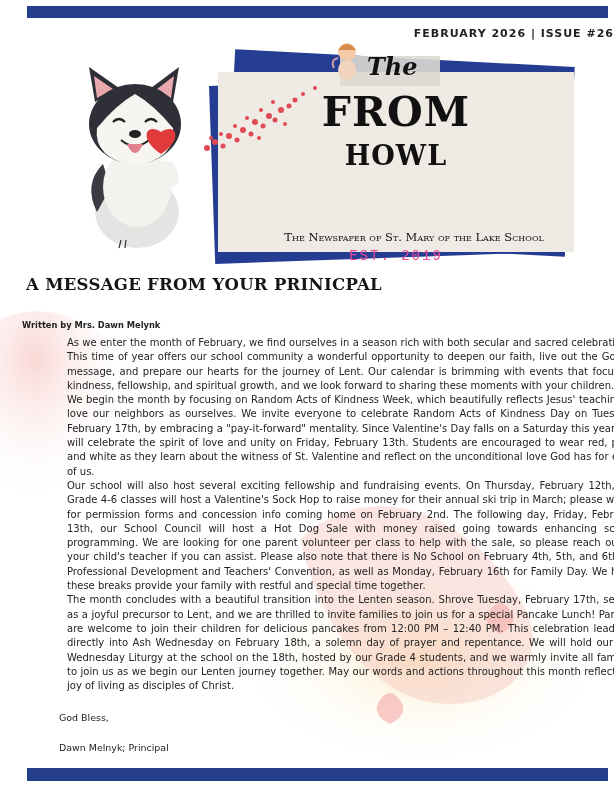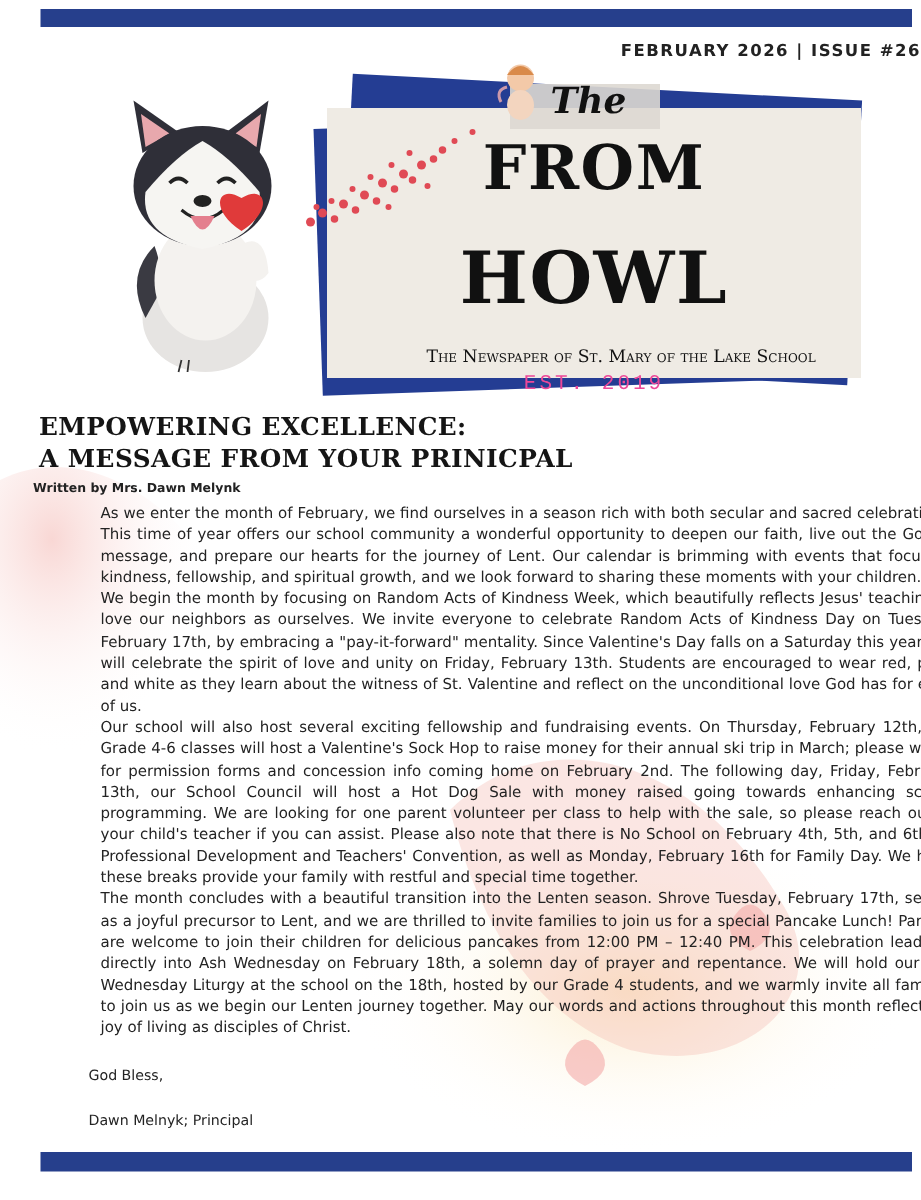--- a/index.html
+++ b/index.html
@@ -19,21 +19,21 @@
   .blue-back1 { position: absolute; left: 230px; top: 58px; width: 340px; height: 190px; background: #243d93;
     transform: rotate(3deg); }
   .blue-back2 { position: absolute; left: 212px; top: 80px; width: 340px; height: 178px; background: #243d93;
     transform: rotate(-2deg); }
   .card { position: absolute; left: 218px; top: 72px; width: 356px; height: 180px; background: #efebe4; }
   .tape { position: absolute; left: 340px; top: 56px; width: 100px; height: 30px; background: #ddd8d2; opacity: .9; }
 
   .the { position: absolute; left: 367px; top: 52px; font-family: "DejaVu Serif", serif; font-style: italic; font-weight: bold; font-size: 24px; color: #111; }
   .title1, .title2 { position: absolute; left: 218px; width: 356px; text-align: center; font-family: "DejaVu Serif", serif; font-weight: bold; color: #111; letter-spacing: 1px; }
   .title1 { top: 88px; font-size: 41px; }
-  .title2 { top: 158px; font-size: 48px; }
+  .title2 { top: 140px; font-size: 27px; }
   .est { position: absolute; left: 218px; top: 204px; width: 356px; text-align: center; font-family: Liberation Mono, monospace; font-size: 14px; letter-spacing: 2px; color: #ec4899; margin-top: 44px; }
   .tagline { position: absolute; left: 218px; top: 230px; width: 392px; text-align: center; font-family: "DejaVu Serif", serif; font-size: 11.5px; font-variant: small-caps; color: #111; }
 
   .husky { position: absolute; left: 75px; top: 62px; width: 130px; height: 190px; }
   .hearts { position: absolute; left: 195px; top: 80px; width: 140px; height: 80px; }
   .cupid { position: absolute; left: 330px; top: 40px; width: 34px; height: 42px; }
 
   .headline { position: absolute; left: 26px; top: 274px; font-family: "DejaVu Serif", serif; font-weight: bold; font-size: 16.5px; line-height: 21px; color: #151515; letter-spacing: .3px; }
   .byline { position: absolute; left: 22px; top: 320px; font-weight: bold; font-size: 8.3px; color: #222; }
 
@@ -131,21 +131,20 @@
     <circle cx="66" cy="30" r="2"></circle>
       <circle cx="78" cy="22" r="2"></circle>
       <circle cx="120" cy="8" r="2"></circle>
     <circle cx="16" cy="58" r="2"></circle>
       <circle cx="64" cy="58" r="2"></circle>
       <circle cx="90" cy="44" r="2"></circle>
   </g>
 </svg>
 
 <div class="headline">
-  <div>EMPOWERING EXCELLENCE:</div>
   <div>A MESSAGE FROM YOUR PRINICPAL</div>
 </div>
 <div class="byline">Written by Mrs. Dawn Melynk</div>
 
 <div class="body">
   <p>As we enter the month of February, we find ourselves in a season rich with both secular and sacred celebrations. This time of year offers our school community a wonderful opportunity to deepen our faith, live out the Gospel message, and prepare our hearts for the journey of Lent. Our calendar is brimming with events that focus on kindness, fellowship, and spiritual growth, and we look forward to sharing these moments with your children.</p>
   <p>We begin the month by focusing on Random Acts of Kindness Week, which beautifully reflects Jesus' teaching to love our neighbors as ourselves. We invite everyone to celebrate Random Acts of Kindness Day on Tuesday, February 17th, by embracing a "pay-it-forward" mentality. Since Valentine's Day falls on a Saturday this year, we will celebrate the spirit of love and unity on Friday, February 13th. Students are encouraged to wear red, pink, and white as they learn about the witness of St. Valentine and reflect on the unconditional love God has for each of us.</p>
   <p>Our school will also host several exciting fellowship and fundraising events. On Thursday, February 12th, our Grade 4-6 classes will host a Valentine's Sock Hop to raise money for their annual ski trip in March; please watch for permission forms and concession info coming home on February 2nd. The following day, Friday, February 13th, our School Council will host a Hot Dog Sale with money raised going towards enhancing school programming. We are looking for one parent volunteer per class to help with the sale, so please reach out to your child's teacher if you can assist. Please also note that there is No School on February 4th, 5th, and 6th for Professional Development and Teachers' Convention, as well as Monday, February 16th for Family Day. We hope these breaks provide your family with restful and special time together.</p>
   <p>The month concludes with a beautiful transition into the Lenten season. Shrove Tuesday, February 17th, serves as a joyful precursor to Lent, and we are thrilled to invite families to join us for a special Pancake Lunch! Parents are welcome to join their children for delicious pancakes from 12:00 PM – 12:40 PM. This celebration leads us directly into Ash Wednesday on February 18th, a solemn day of prayer and repentance. We will hold our Ash Wednesday Liturgy at the school on the 18th, hosted by our Grade 4 students, and we warmly invite all families to join us as we begin our Lenten journey together. May our words and actions throughout this month reflect the joy of living as disciples of Christ.</p>
 </div>

